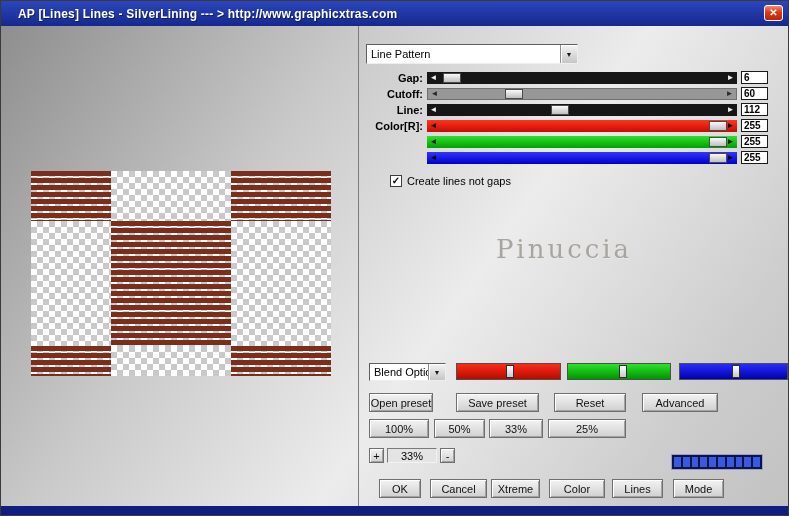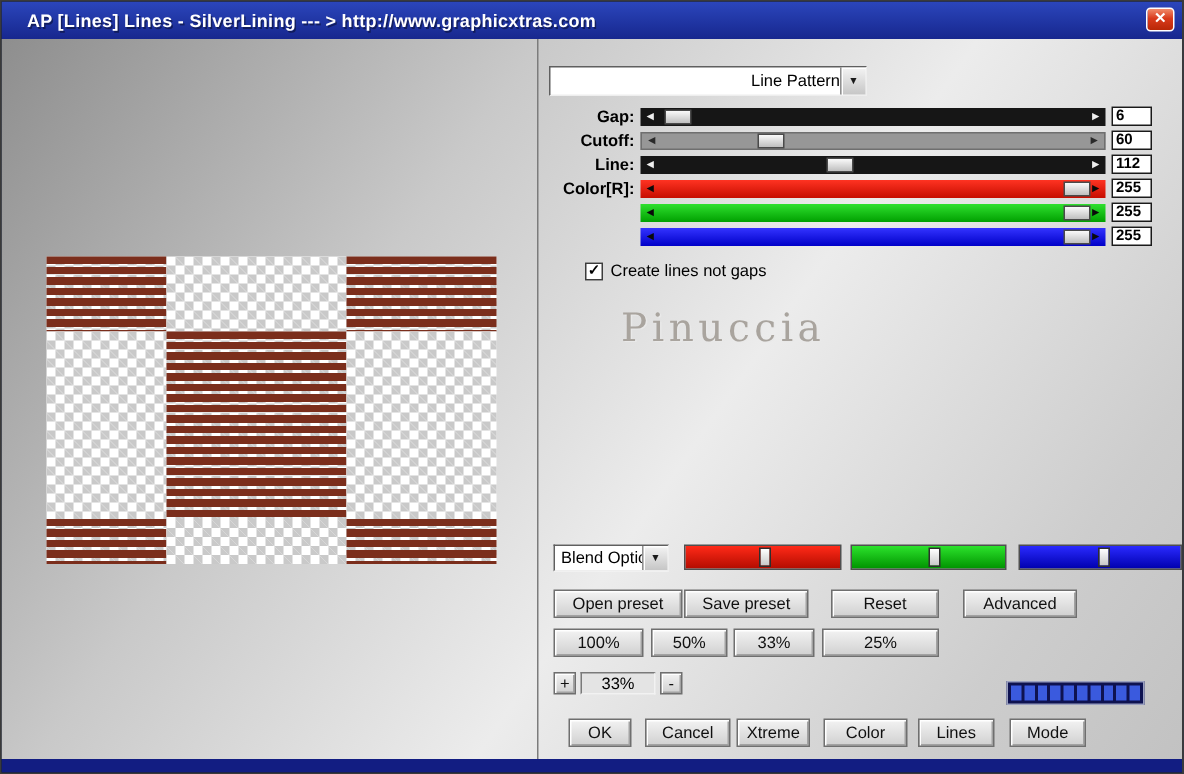--- a/index.html
+++ b/index.html
@@ -54,21 +54,21 @@
   
   .controls { position:absolute; left:358px; top:0; right:0; bottom:0; font-size:11px; }
 
   .combo { position:absolute; display:flex; background:#ffffff; height:20px;
            border:1px solid; border-color:#5f5f5f #eeeeee #eeeeee #5f5f5f; }
   .combo .ctxt { flex:1; padding:3px 0 0 4px; color:#000; white-space:nowrap; overflow:hidden; }
   .combo .cbtn { width:17px; background:linear-gradient(to bottom,#f4f4f4,#c6c6c6);
                  border-left:1px solid #8f8f8f; box-shadow:inset 1px 1px 0 #fff;
                  display:flex; align-items:center; justify-content:center;
                  font-size:7px; color:#1a1a1a; }
-  #patternCombo { left:7px; top:18px; width:212px;text-align:right; }
+  #patternCombo { left:7px; top:18px; width:212px; }
   #blendCombo   { left:10px; top:337px; width:77px; height:18px; }
   #blendCombo .ctxt { padding-top:2px; }
 
   .srow { position:absolute; left:4px; right:20px; height:13px;
           display:flex; align-items:flex-end; gap:4px;font-weight:bold; }
   .slabel { flex:0 0 60px; text-align:right; color:#000; }
   .track { position:relative; flex:1; height:12px; }
   .track.black { background:#161616; }
   .track.gray  { background:#979797; border:1px solid #6f6f6f; }
   .track.tred  { background:linear-gradient(to bottom,#ff3322,#c60d00); }
@@ -83,21 +83,21 @@
   .thumb { position:absolute; top:1px; width:18px; height:10px; margin-left:-9px;
            background:linear-gradient(to bottom,#fafafa,#bfbfbf); border:1px solid #4a4a4a; }
   .track.gray .thumb { top:0; }
   .vbox { flex:0 0 27px; height:13px; background:#ffffff; border:1px solid #1a1a1a;
           font-size:10px; line-height:11px; padding-left:2px; color:#000; }
 
   .checkrow { position:absolute; left:31px; top:149px; display:flex; align-items:center; gap:5px; }
   .cb { width:12px; height:12px; background:#fff; border:1px solid #3c3c3c;
         font-size:10px; font-weight:bold; line-height:10px; text-align:center; color:#000; }
 
-  .wm { position:absolute; left:55px; top:178px; width:300px; }
+  .wm { position:absolute; left:55px; top:208px; width:300px; text-align:center; }
   .wm-name { font-family:"DejaVu Serif", serif; font-size:26px; color:#a9a49e;
              letter-spacing:3px; text-shadow:1px 1px 0 #e9e9e9; }
   .wm-site { font-size:10px; color:#b3aea9; letter-spacing:1px; margin-top:3px;
              text-shadow:1px 1px 0 #e9e9e9; }
 
   .cbar { position:absolute; top:337px; height:17px; border:1px solid #4f4f4f; }
   #redBar   { left:97px;  width:105px; background:linear-gradient(to bottom,#ff2a18,#b40c00); }
   #greenBar { left:208px; width:104px; background:linear-gradient(to bottom,#2ce22c,#009400); }
   #blueBar  { left:320px; width:109px; background:linear-gradient(to bottom,#2a2aff,#0000ae); }
   .cthumb { position:absolute; top:1px; width:8px; height:13px; left:48%;
@@ -226,21 +226,21 @@
       <div class="cbar" id="redBar">
         <span class="cthumb"></span>
       </div>
       <div class="cbar" id="greenBar">
         <span class="cthumb" style="left:50%"></span>
       </div>
       <div class="cbar" id="blueBar">
         <span class="cthumb" style="left:49%"></span>
       </div>
 
-      <div class="btn3d" style="left:10px; top:367px; width:86px">Open preset</div>
+      <div class="btn3d" style="left:10px; top:367px; width:64px">Open preset</div>
       <div class="btn3d" style="left:97px; top:367px; width:83px">Save preset</div>
       <div class="btn3d" style="left:195px; top:367px; width:72px">Reset</div>
       <div class="btn3d" style="left:283px; top:367px; width:76px">Advanced</div>
 
       <div class="btn3d" style="left:10px; top:393px; width:60px">100%</div>
       <div class="btn3d" style="left:75px; top:393px; width:51px">50%</div>
       <div class="btn3d" style="left:130px; top:393px; width:54px">33%</div>
       <div class="btn3d" style="left:189px; top:393px; width:78px">25%</div>
 
       <div class="btn3d small" style="left:10px; top:422px; width:15px">+</div>

